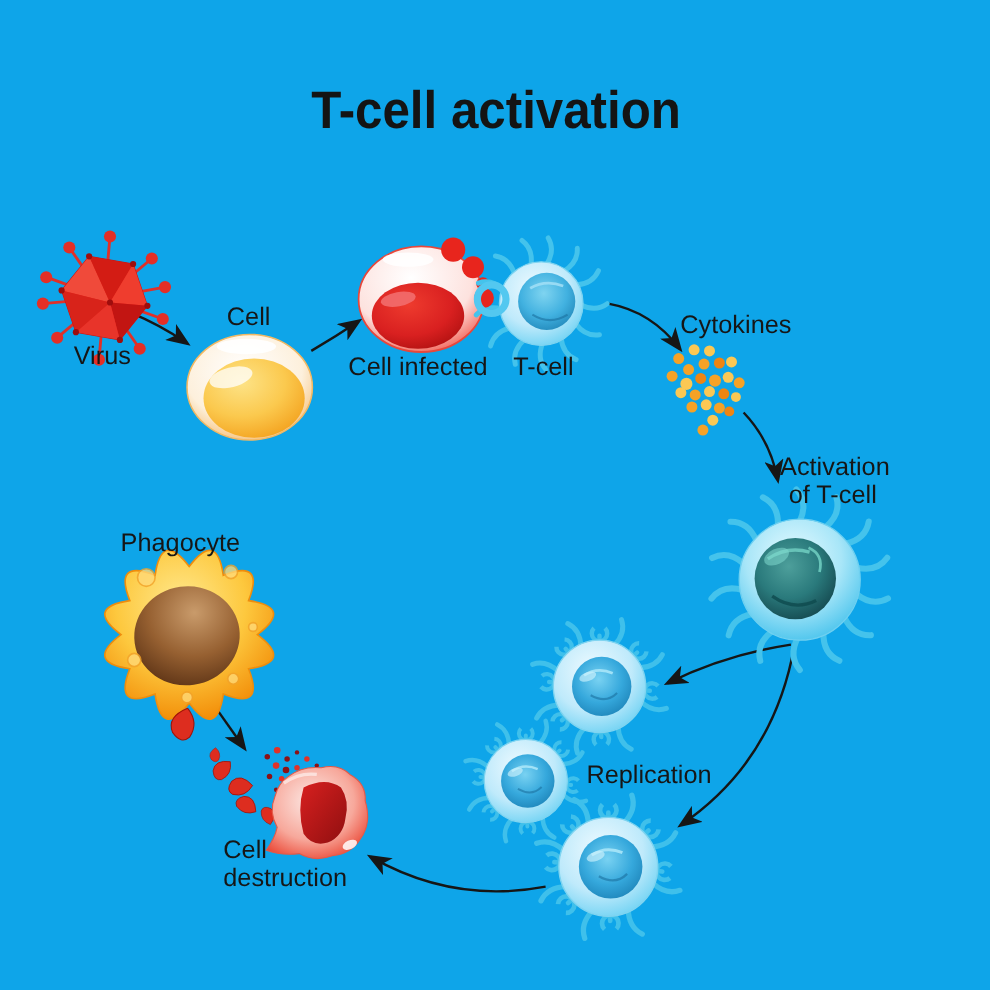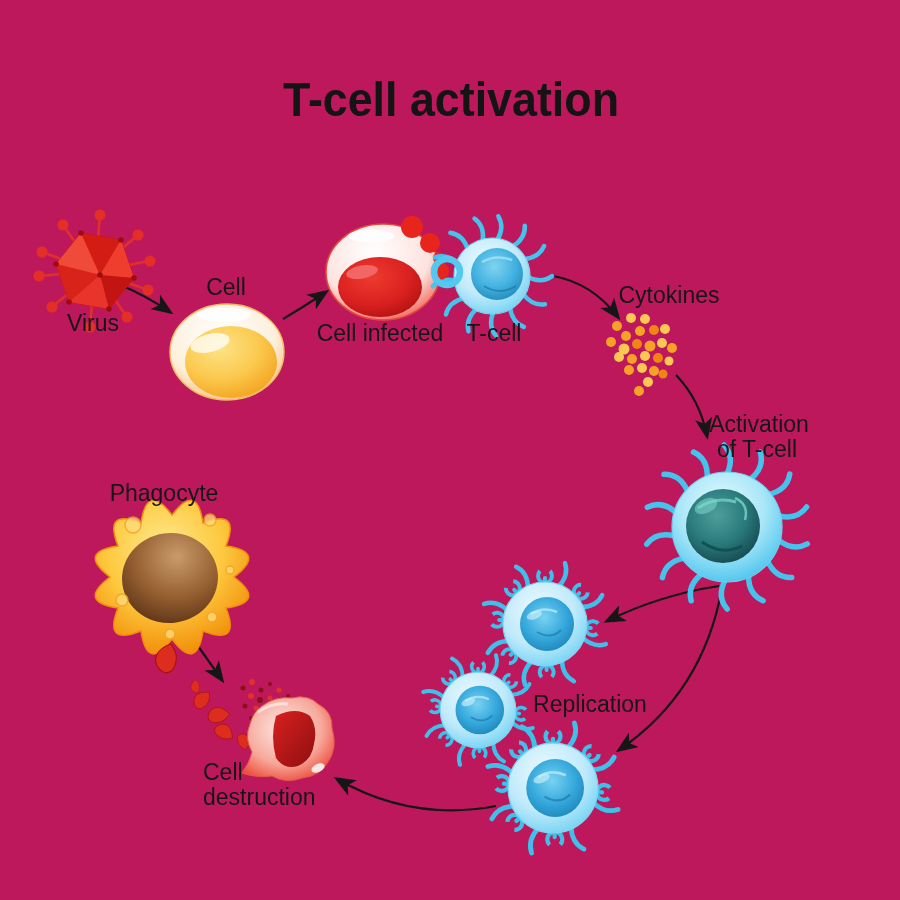--- a/index.html
+++ b/index.html
@@ -1,16 +1,16 @@
 <!DOCTYPE html>
 <html><head>
 <meta charset="utf-8">
 <style>
   html,body{margin:0;padding:0;background:#fff;}
-  .stage{position:relative;width:900px;height:900px;background:#be185d;overflow:hidden;
+  .stage{position:relative;width:900px;height:900px;background:#0ea5e9;overflow:hidden;
          font-family:"Liberation Sans",sans-serif;}
   svg{position:absolute;inset:0;}
   .title-txt{font-family:"Liberation Sans",sans-serif;font-weight:bold;font-size:48px;fill:#141414;}
   .lbl{font-family:"Liberation Sans",sans-serif;font-size:23px;fill:#161616;}
   .arrow{fill:none;stroke:#161616;stroke-width:2.2;}
   .spike{fill:none;stroke-linecap:round;}
 </style>
 </head>
 <body>
 

